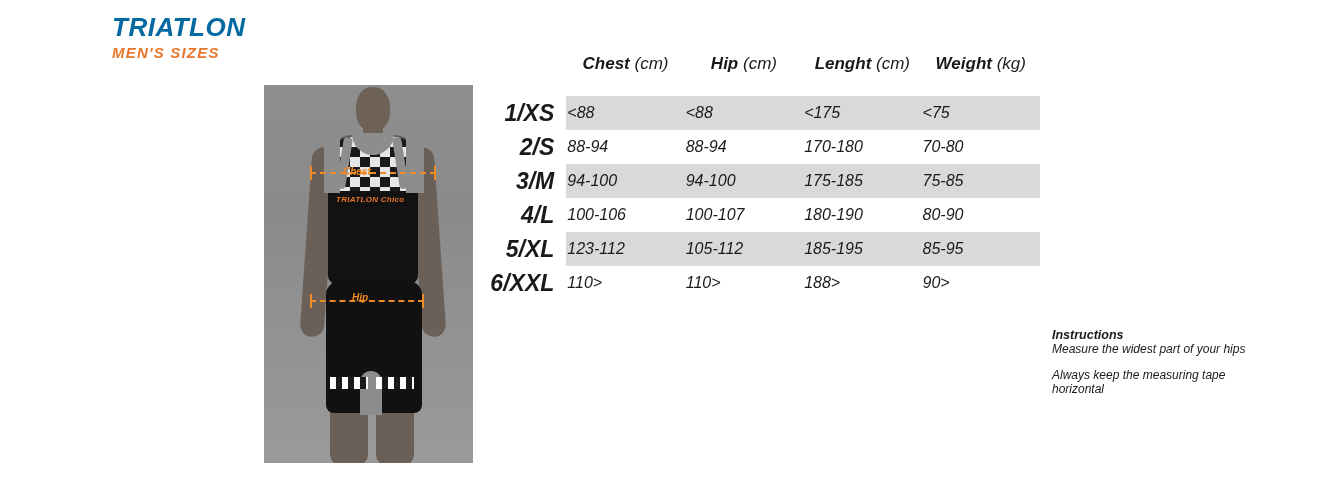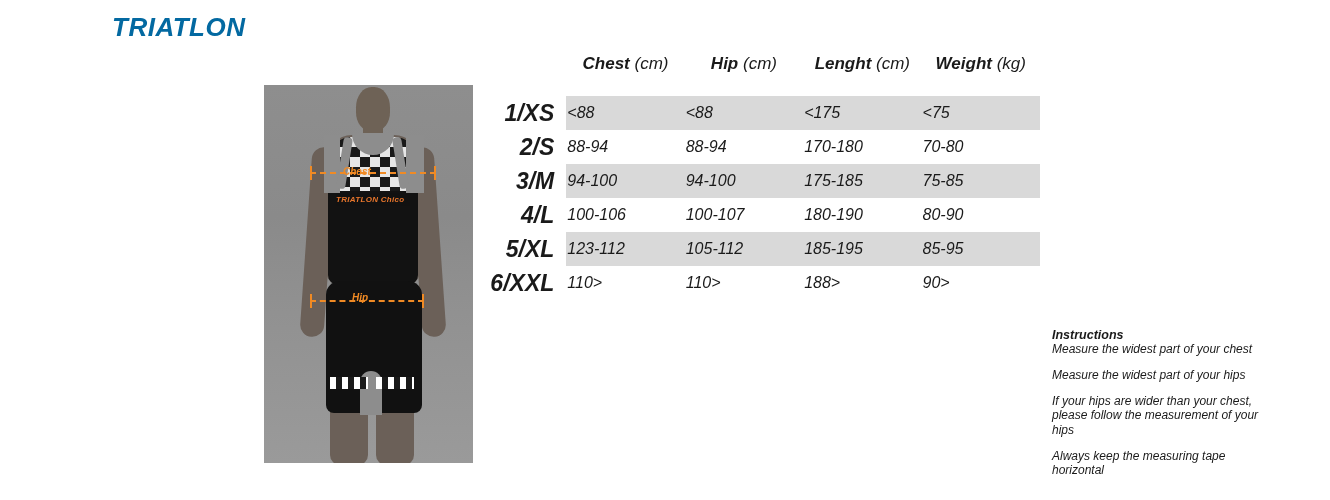--- a/index.html
+++ b/index.html
@@ -230,20 +230,21 @@
     line-height: 1.18;
     margin-bottom: 12px;
     white-space: pre-line;
   }
 </style>
 </head>
 <body>
 
 <div id="title-block">
   <div id="brand-title">TRIATLON</div>
+  <div id="brand-subtitle">MEN'S SIZES</div>
 </div>
 
 <div id="photo-figure">
   <div class="ph" id="ph-arm-l"></div>
   <div class="ph" id="ph-arm-r"></div>
   <div class="ph" id="ph-head"></div>
   <div class="ph" id="ph-neck"></div>
   <div class="ph" id="ph-torso"></div>
   <div class="ph" id="ph-leg-l"></div>
   <div class="ph" id="ph-leg-r"></div>
@@ -330,18 +331,15 @@
       <td>110&gt;</td>
       <td>110&gt;</td>
       <td>188&gt;</td>
       <td>90&gt;</td>
     </tr>
   </tbody>
 </table>
 
 <div id="instructions">
   <div id="instructions-title">Instructions</div>
-  <div class="instruction-line">Measure the widest part of your chest</div>
   <div class="instruction-line">Measure the widest part of your hips</div>
-  <div class="instruction-line">If your hips are wider than your chest,
-please follow the measurement of your hips</div>
   <div class="instruction-line">Always keep the measuring tape horizontal</div>
 </div>
 
 </body></html>

